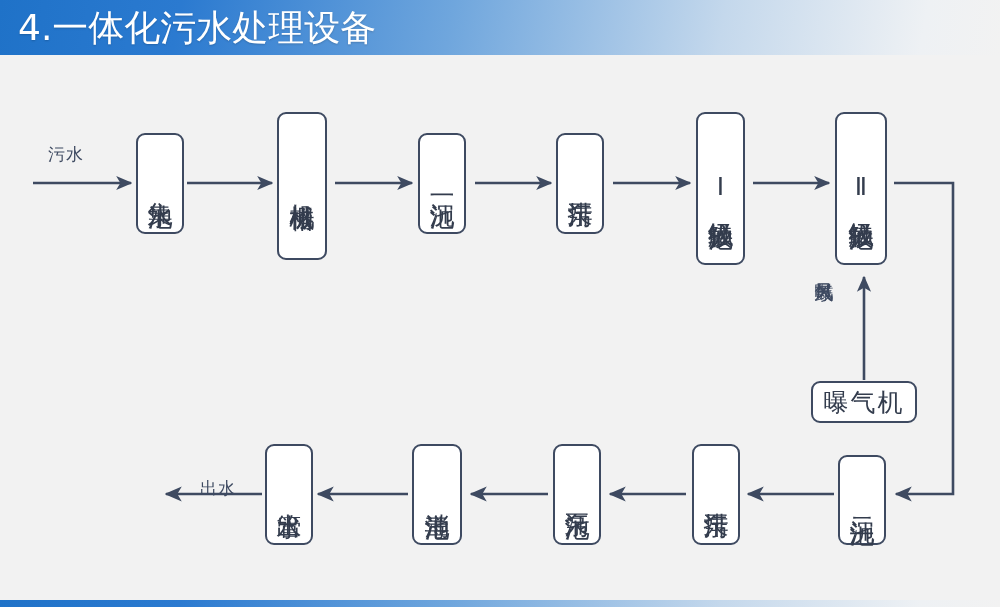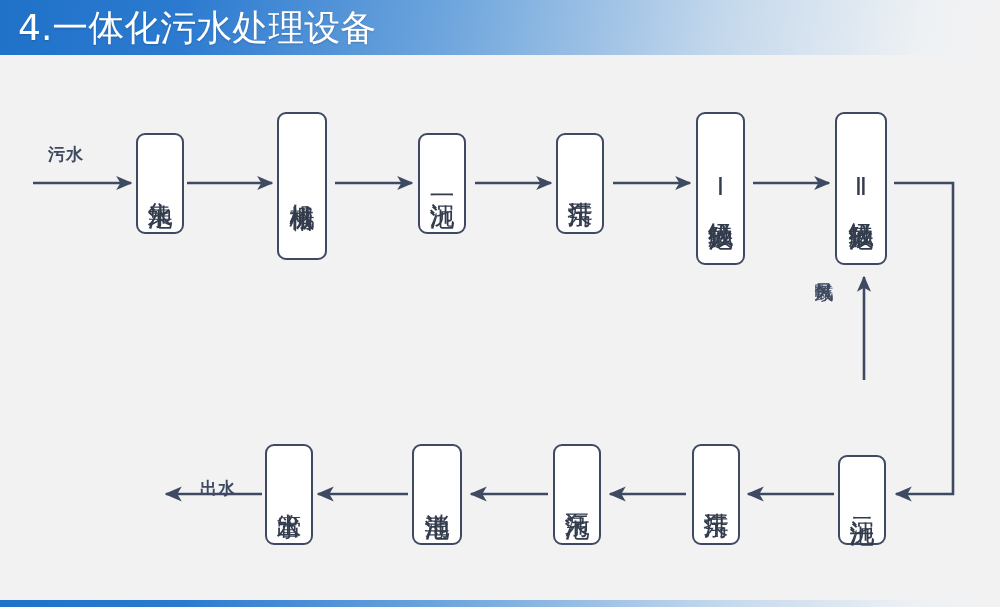--- a/index.html
+++ b/index.html
@@ -50,21 +50,21 @@
   .node.horiz{
     font-size:25px;letter-spacing:2px;
   }
 
   
   .lbl{
     position:absolute;color:#3e4a61;
     font-family:"DejaVu Sans","Liberation Sans",sans-serif;
     white-space:nowrap;
   }
-  .lbl.side{font-size:17px;letter-spacing:1px;font-weight:bold;}
+  .lbl.side{font-size:17px;letter-spacing:1px;}
   .lbl.vert{
     writing-mode:vertical-rl;text-orientation:upright;
     font-size:19px;line-height:1;letter-spacing:0px;
   }
 </style>
 </head>
 <body>
 
 <div id="header">
   <div id="header-title">4.一体化污水处理设备</div>
@@ -115,20 +115,21 @@
   <div class="node vert" style="left:277px;top:57px;width:50px;height:148px;">机械栅格</div>
 
   <div class="node vert" style="left:418px;top:78px;width:48px;height:101px;">一沉池</div>
 
   <div class="node vert" style="left:556px;top:78px;width:48px;height:101px;">排污泵</div>
 
   <div class="node vert" style="left:696px;top:57px;width:49px;height:153px;">Ⅰ级接触池</div>
 
   <div class="node vert" style="left:835px;top:57px;width:52px;height:153px;">Ⅱ级接触池</div>
 
+  <div class="node horiz" style="left:811px;top:326px;width:106px;height:42px;">曝气机</div>
 
   <div class="node vert" style="left:838px;top:400px;width:48px;height:90px;">二沉池</div>
 
   <div class="node vert" style="left:692px;top:389px;width:48px;height:101px;">排污泵</div>
 
   <div class="node vert" style="left:553px;top:389px;width:48px;height:101px;">污泵池</div>
 
   <div class="node vert" style="left:412px;top:389px;width:50px;height:101px;">消毒池</div>
 
   <div class="node vert" style="left:265px;top:389px;width:48px;height:101px;">出水管</div>

